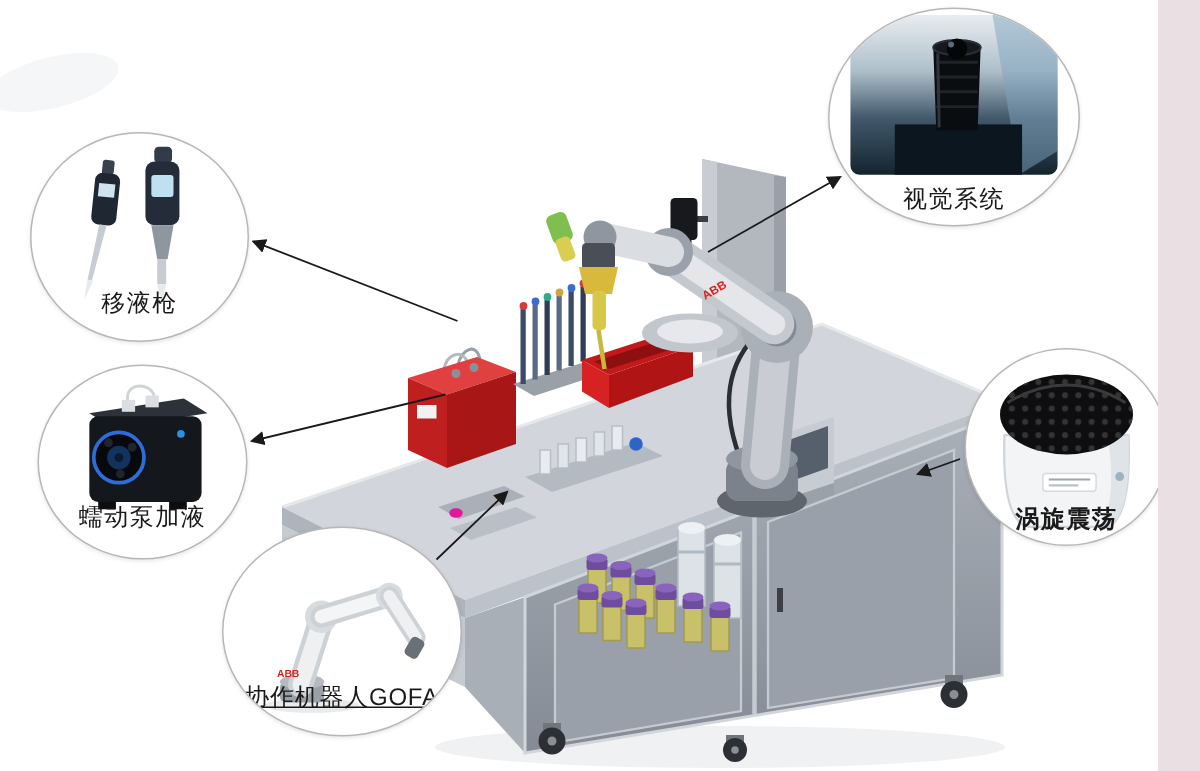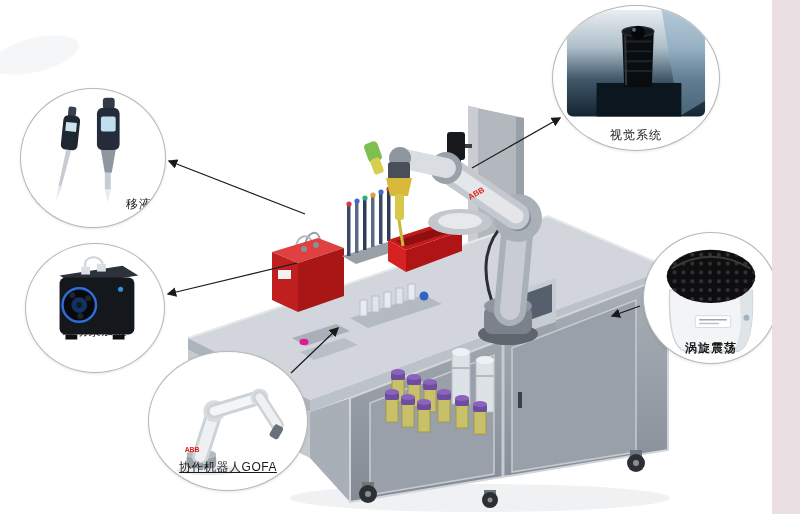--- a/index.html
+++ b/index.html
@@ -8,26 +8,26 @@
           font-family:"Liberation Sans","DejaVu Sans",sans-serif;}
   svg text{font-family:"Liberation Sans","DejaVu Sans",sans-serif;}
   .scene-svg{position:absolute;left:0;top:0;z-index:1;}
   .arrows-svg{position:absolute;left:0;top:0;z-index:4;pointer-events:none;}
   .right-stripe{position:absolute;top:0;right:0;width:28px;height:514px;background:#eae0e3;z-index:5;}
   .smudge{position:absolute;left:-10px;top:38px;width:90px;height:34px;background:#eceff1;
           border-radius:50%;transform:rotate(-14deg);opacity:.55;z-index:0;}
   .bubble{position:absolute;background:#ffffff;border:1px solid #b7b7b7;border-radius:50%;
           overflow:hidden;z-index:3;box-shadow:0 1px 3px rgba(0,0,0,.10);}
   .bubble > svg{position:absolute;left:0;top:0;width:100%;height:100%;}
-  .bubble .label{position:absolute;left:0;right:0;text-align:center;font-size:12px;
+  .bubble .label{position:absolute;left:0;right:0;text-align:center;font-size:16px;
           color:#1a1a1a;letter-spacing:1px;z-index:2;}
   .bubble-pipette{left:20px;top:88px;width:146px;height:140px;}
-  .bubble-pipette .label{bottom:14px;text-align:right;}
+  .bubble-pipette .label{bottom:14px;}
   .bubble-pump{left:25px;top:243px;width:140px;height:130px;}
-  .bubble-pump .label{bottom:32px;}
+  .bubble-pump .label{bottom:16px;}
   .bubble-gofa{left:148px;top:351px;width:160px;height:140px;}
   .bubble-gofa .label{bottom:14px;letter-spacing:0.5px;text-decoration:underline;}
   .bubble-vision{left:552px;top:5px;width:168px;height:146px;}
   .bubble-vision .label{bottom:6px;}
   .bubble-vortex{left:643px;top:232px;width:136px;height:132px;}
   .bubble-vortex .label{bottom:6px;font-weight:bold;}
 </style>
 </head>
 <body>
 

